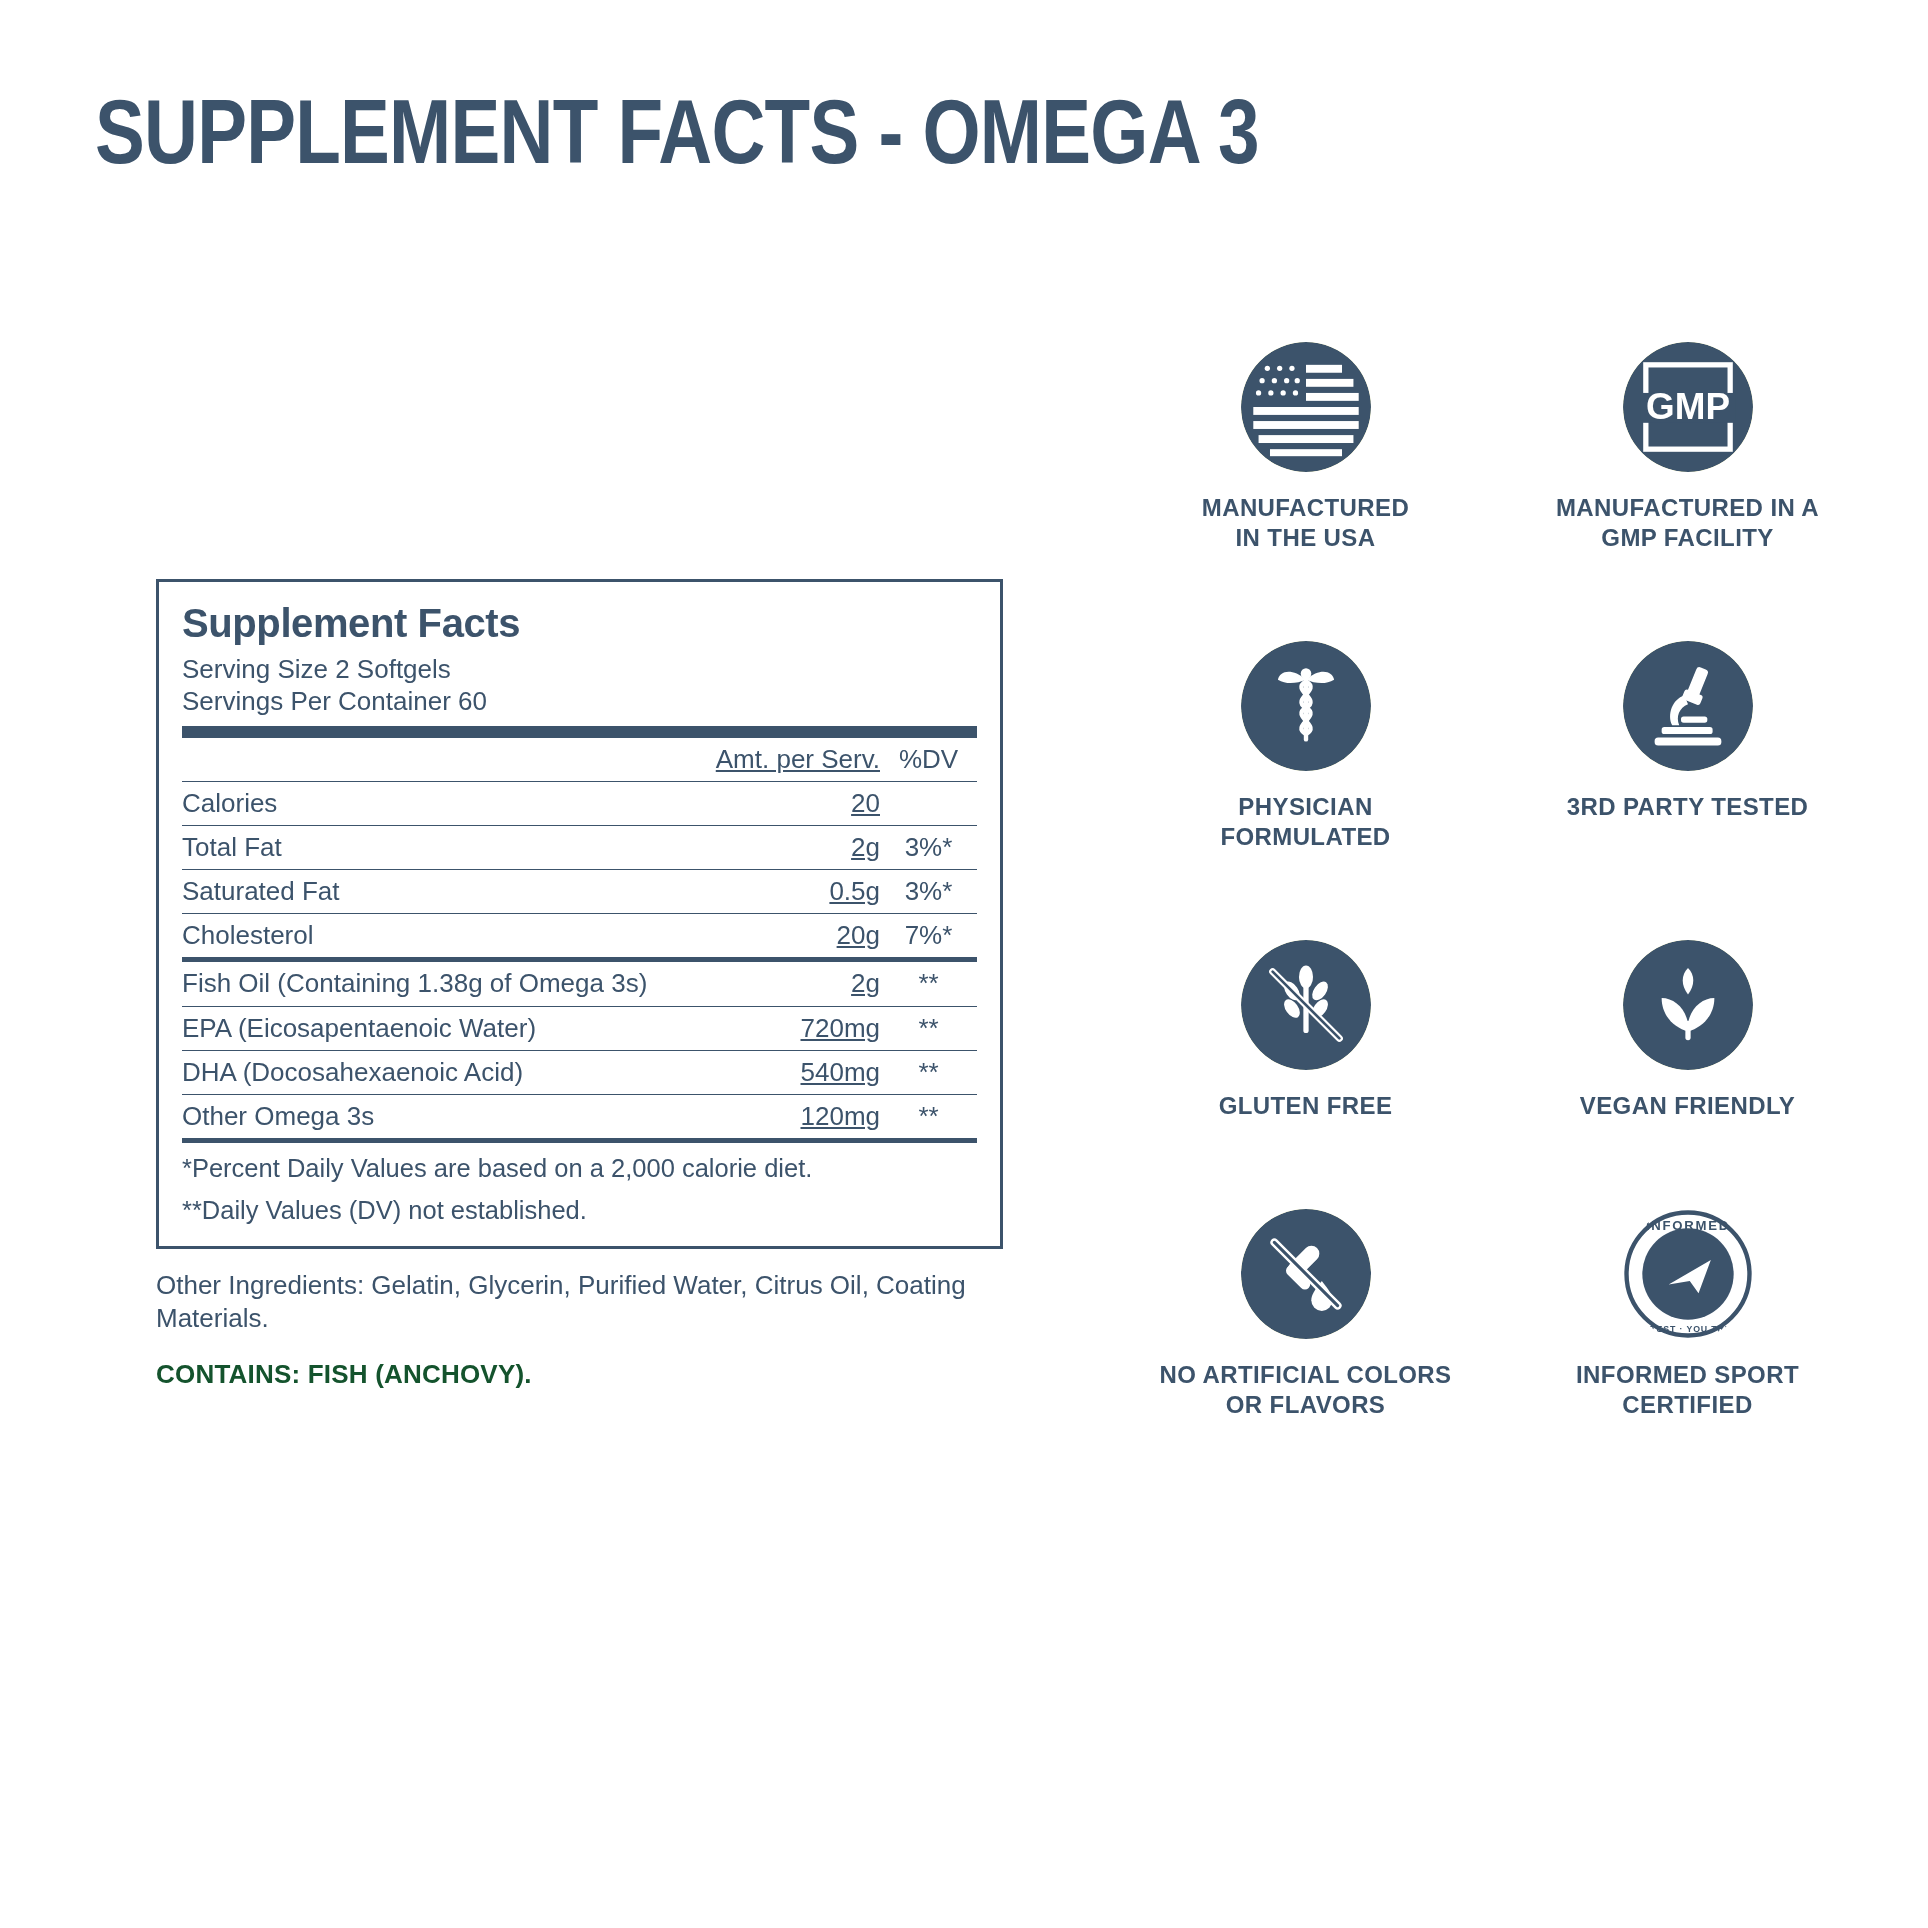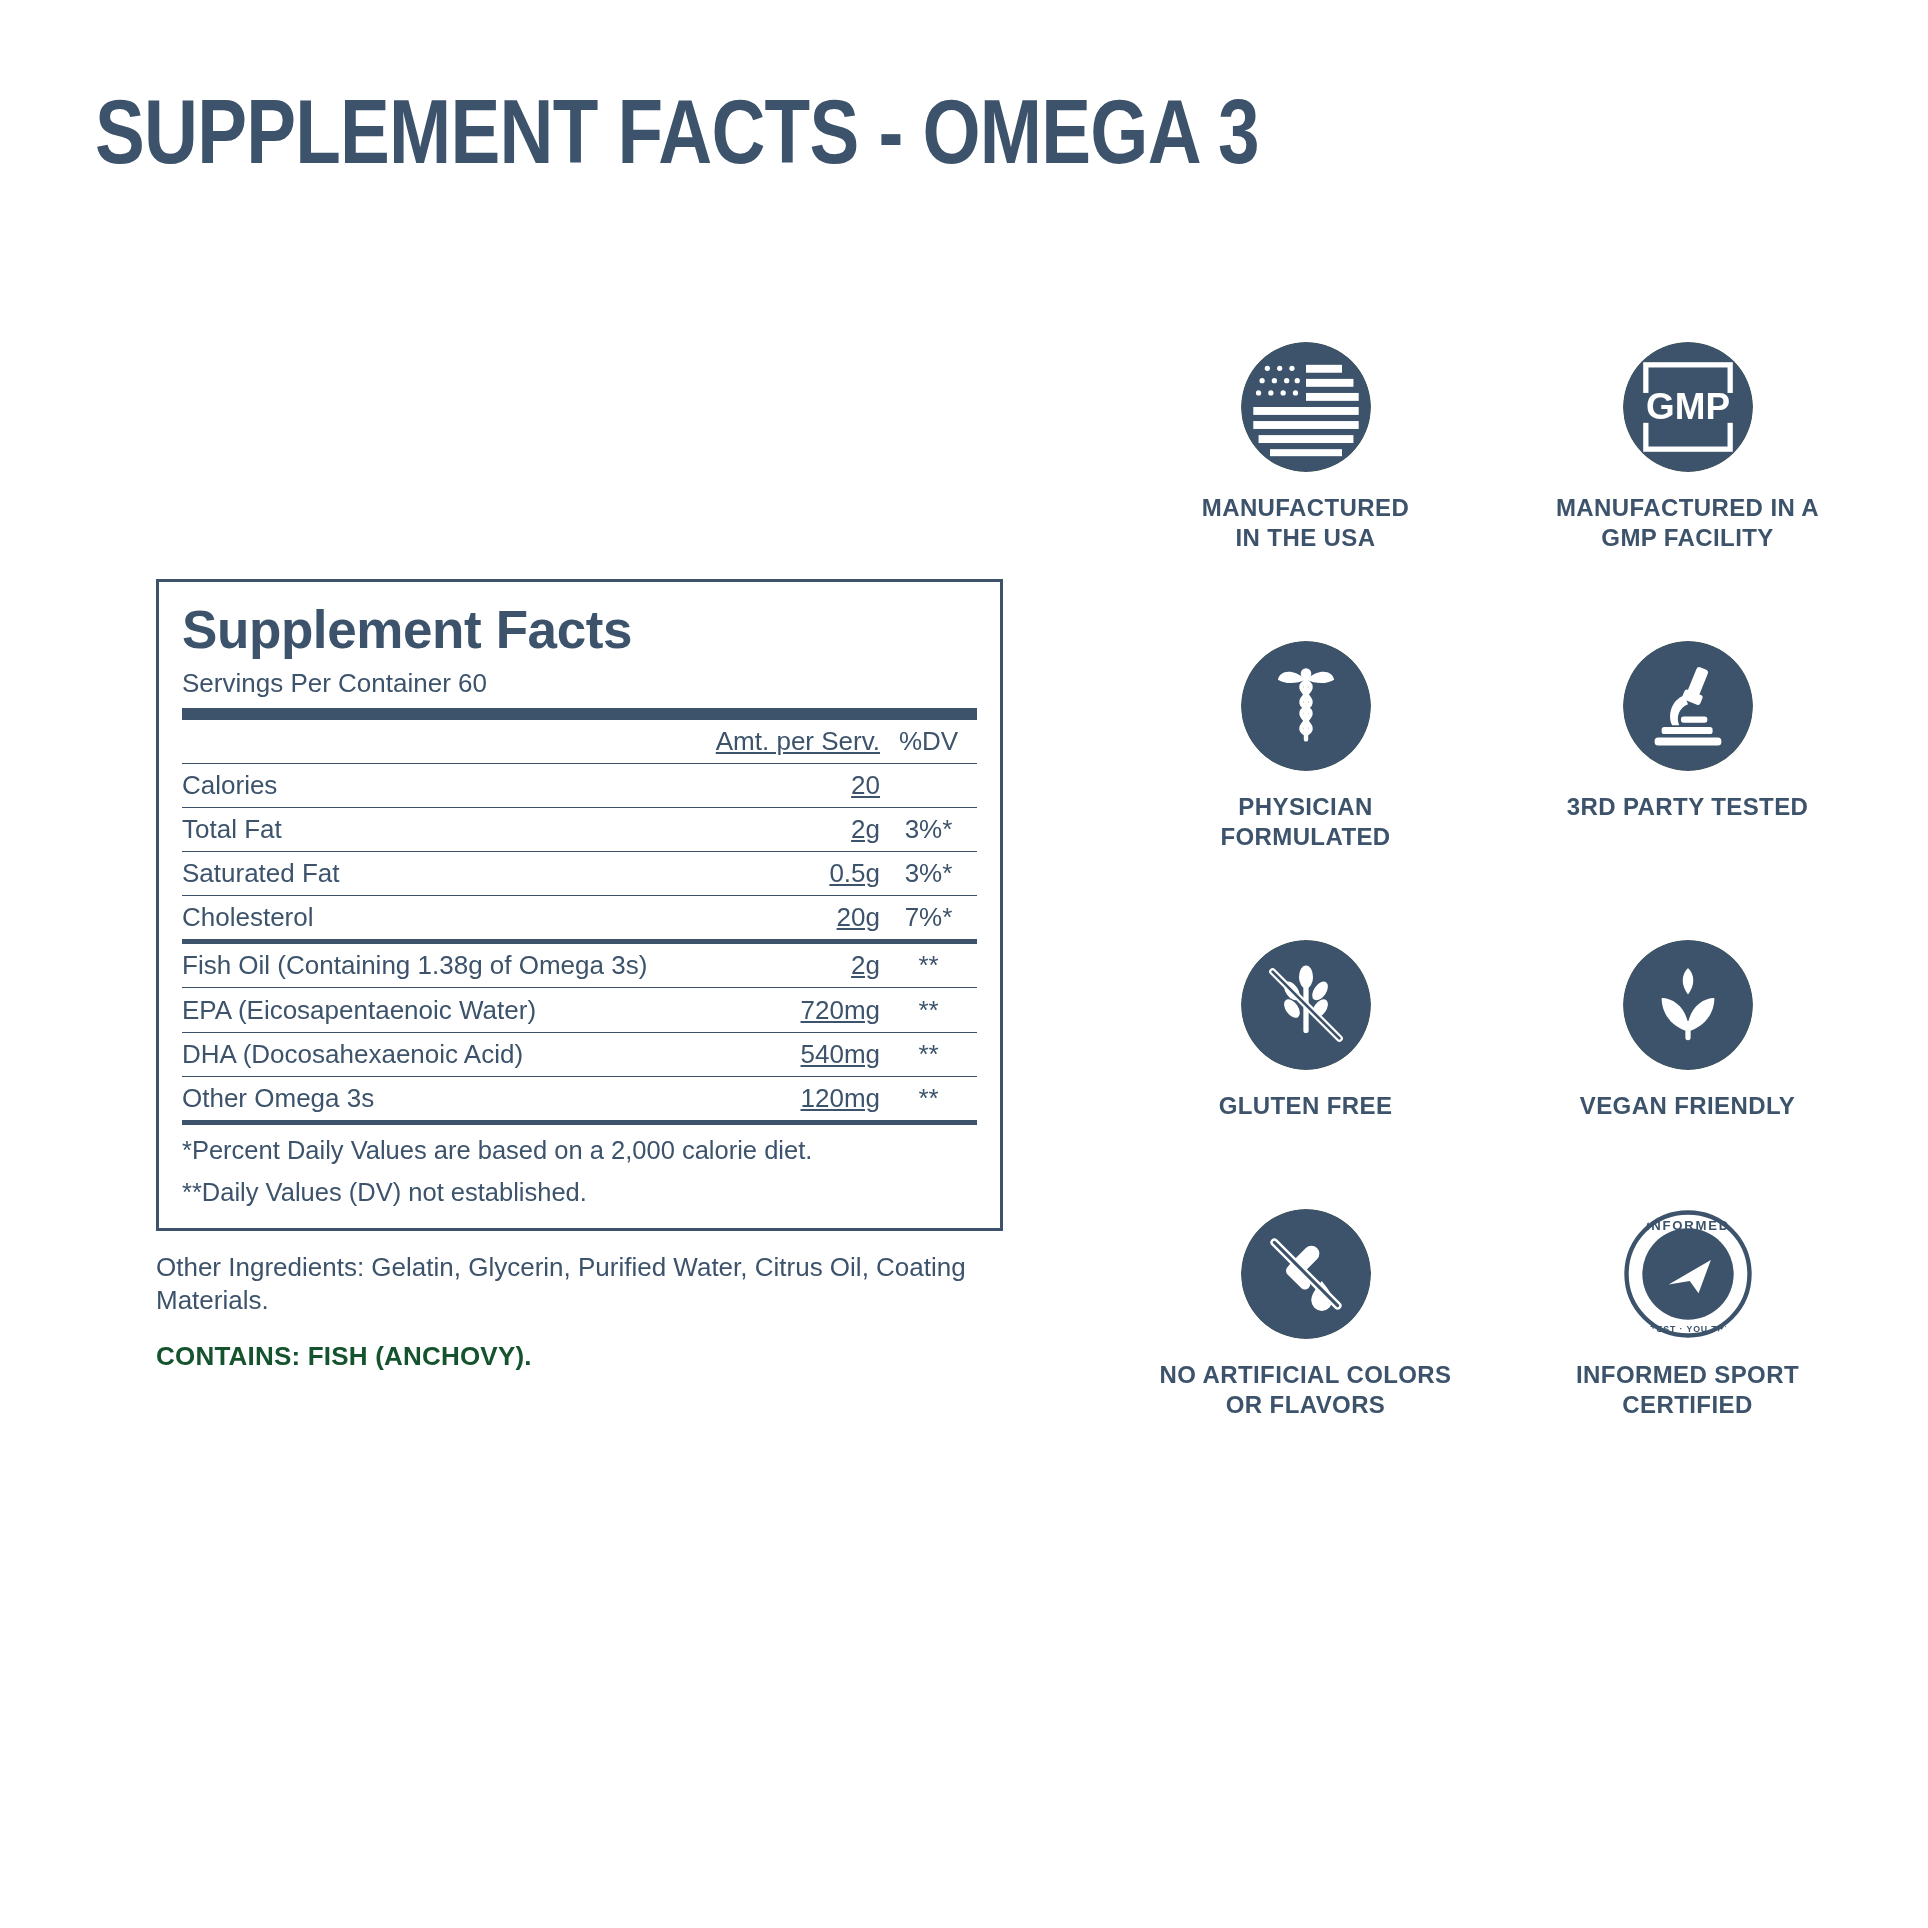--- a/index.html
+++ b/index.html
@@ -45,21 +45,21 @@
     top: 579px;
     width: 847px;
   }
   .facts-box {
     border: 3.5px solid #3c536b;
     box-sizing: border-box;
     padding: 16px 23px 19.3px 23px;
     background: #fff;
   }
   .facts-title {
-    font-size: 53px;
+    font-size: 40px;
     font-weight: bold;
     color: #3c536b;
     line-height: 1.05;
     letter-spacing: -0.4px;
     margin: 3.5px 0 10.5px 0;
   }
   .serving-line {
     font-size: 26px;
     line-height: 1.22;
     color: #3c536b;
@@ -146,20 +146,21 @@
 </head>
 <body>
 
 <div class="page">
 
   <div class="page-title">SUPPLEMENT FACTS - OMEGA 3</div>
 
   <div class="facts-wrap">
     <div class="facts-box">
       <div class="facts-title">Supplement Facts</div>
+      <div class="serving-line">Serving Size 2 Softgels</div>
       <div class="serving-line">Servings Per Container 60</div>
 
       <div class="rule-thick"></div>
 
       <table class="facts">
         <tbody>
             <tr class="hdr line-thin">
           <td class="name"></td>
           <td class="amt">Amt. per Serv.</td>
           <td class="dv">%DV</td>

